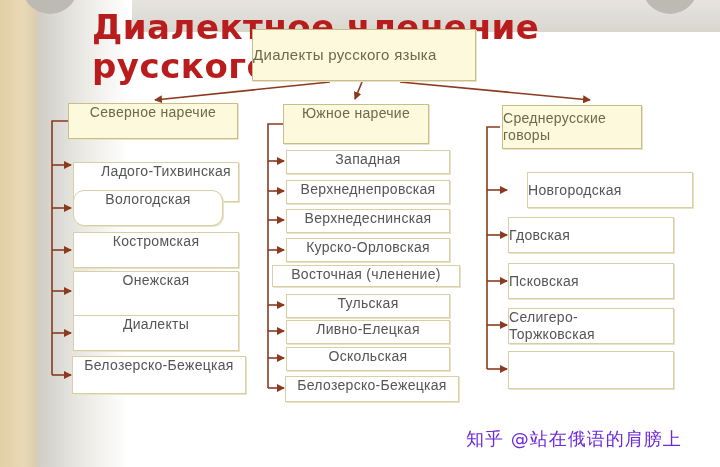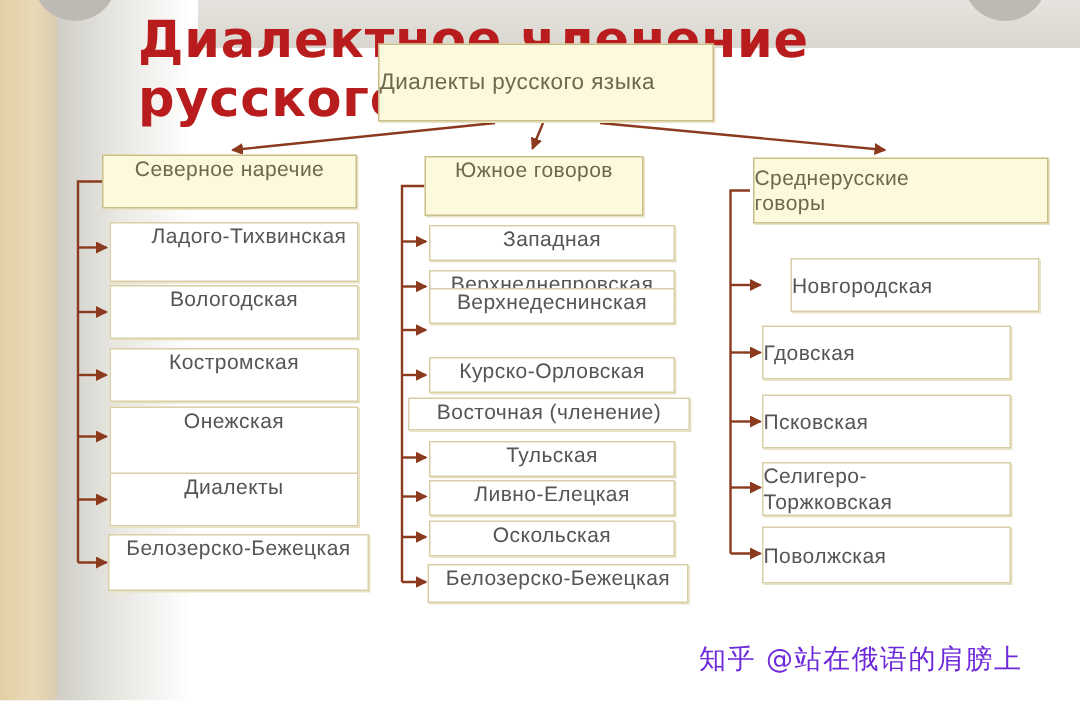--- a/index.html
+++ b/index.html
@@ -100,52 +100,51 @@
     <line x1="487" y1="325" x2="507" y2="325" marker-end="url(#arr)"></line>
     <line x1="487" y1="369" x2="507" y2="369" marker-end="url(#arr)"></line>
   </g>
 </svg>
 
 <div class="box root" style="left:252px;top:29px;width:224px;height:52px;flex-direction:column;">
   <span>Диалекты русского языка</span>
 </div>
 
 <div class="box head" style="left:68px;top:103px;width:170px;height:36px;">Северное наречие</div>
-<div class="box" style="left:73px;top:148px;width:166px;height:40px;padding-left:20px;">Ладого-Тихвинская</div>
-<div class="box" style="left:73px;top:190px;width:166px;height:36px;">Вологодская</div>
+<div class="box" style="left:73px;top:162px;width:166px;height:40px;padding-left:20px;">Ладого-Тихвинская</div>
+<div class="box" style="left:73px;top:190px;width:150px;height:36px;border-radius:11px;">Вологодская</div>
 <div class="box" style="left:73px;top:232px;width:166px;height:36px;">Костромская</div>
 <div class="box" style="left:73px;top:271px;width:166px;height:53px;">Онежская</div>
 <div class="box" style="left:73px;top:315px;width:166px;height:36px;">Диалекты</div>
 <div class="box" style="left:72px;top:356px;width:174px;height:38px;">Белозерско-Бежецкая</div>
 
-<div class="box head" style="left:283px;top:104px;width:146px;height:40px;">Южное говоров</div>
+<div class="box head" style="left:283px;top:104px;width:146px;height:40px;">Южное наречие</div>
 <div class="box" style="left:286px;top:150px;width:164px;height:24px;">Западная</div>
 <div class="box" style="left:286px;top:180px;width:164px;height:24px;">Верхнеднепровская</div>
-<div class="box" style="left:286px;top:192px;width:164px;height:24px;">Верхнедеснинская</div>
+<div class="box" style="left:286px;top:209px;width:164px;height:24px;">Верхнедеснинская</div>
 <div class="box" style="left:286px;top:238px;width:164px;height:24px;">Курско-Орловская</div>
 <div class="box" style="left:272px;top:265px;width:188px;height:22px;">Восточная (членение)</div>
 <div class="box" style="left:286px;top:294px;width:164px;height:24px;">Тульская</div>
 <div class="box" style="left:286px;top:320px;width:164px;height:24px;">Ливно-Елецкая</div>
 <div class="box" style="left:286px;top:347px;width:164px;height:24px;">Оскольская</div>
 <div class="box" style="left:285px;top:376px;width:174px;height:26px;">Белозерско-Бежецкая</div>
 
-<div class="box head" style="left:502px;top:105px;width:197px;height:44px;flex-direction:column;">
+<div class="box head" style="left:502px;top:105px;width:140px;height:44px;flex-direction:column;">
   <span>Среднерусские</span>
   <span>говоры</span>
 </div>
 <div class="box" style="left:508px;top:172px;width:166px;height:36px;flex-direction:column;margin-left:19px;">
   <span>Новгородская</span>
 </div>
 <div class="box" style="left:508px;top:217px;width:166px;height:36px;flex-direction:column;">
   <span>Гдовская</span>
 </div>
 <div class="box" style="left:508px;top:263px;width:166px;height:36px;flex-direction:column;">
   <span>Псковская</span>
 </div>
 <div class="box" style="left:508px;top:308px;width:166px;height:36px;flex-direction:column;">
   <span>Селигеро-</span>
   <span>Торжковская</span>
 </div>
 <div class="box" style="left:508px;top:351px;width:166px;height:38px;flex-direction:column;">
-  <span>Поволжская</span>
 </div>
 
 <div class="watermark">知乎 @站在俄语的肩膀上</div>
 
 </body></html>

